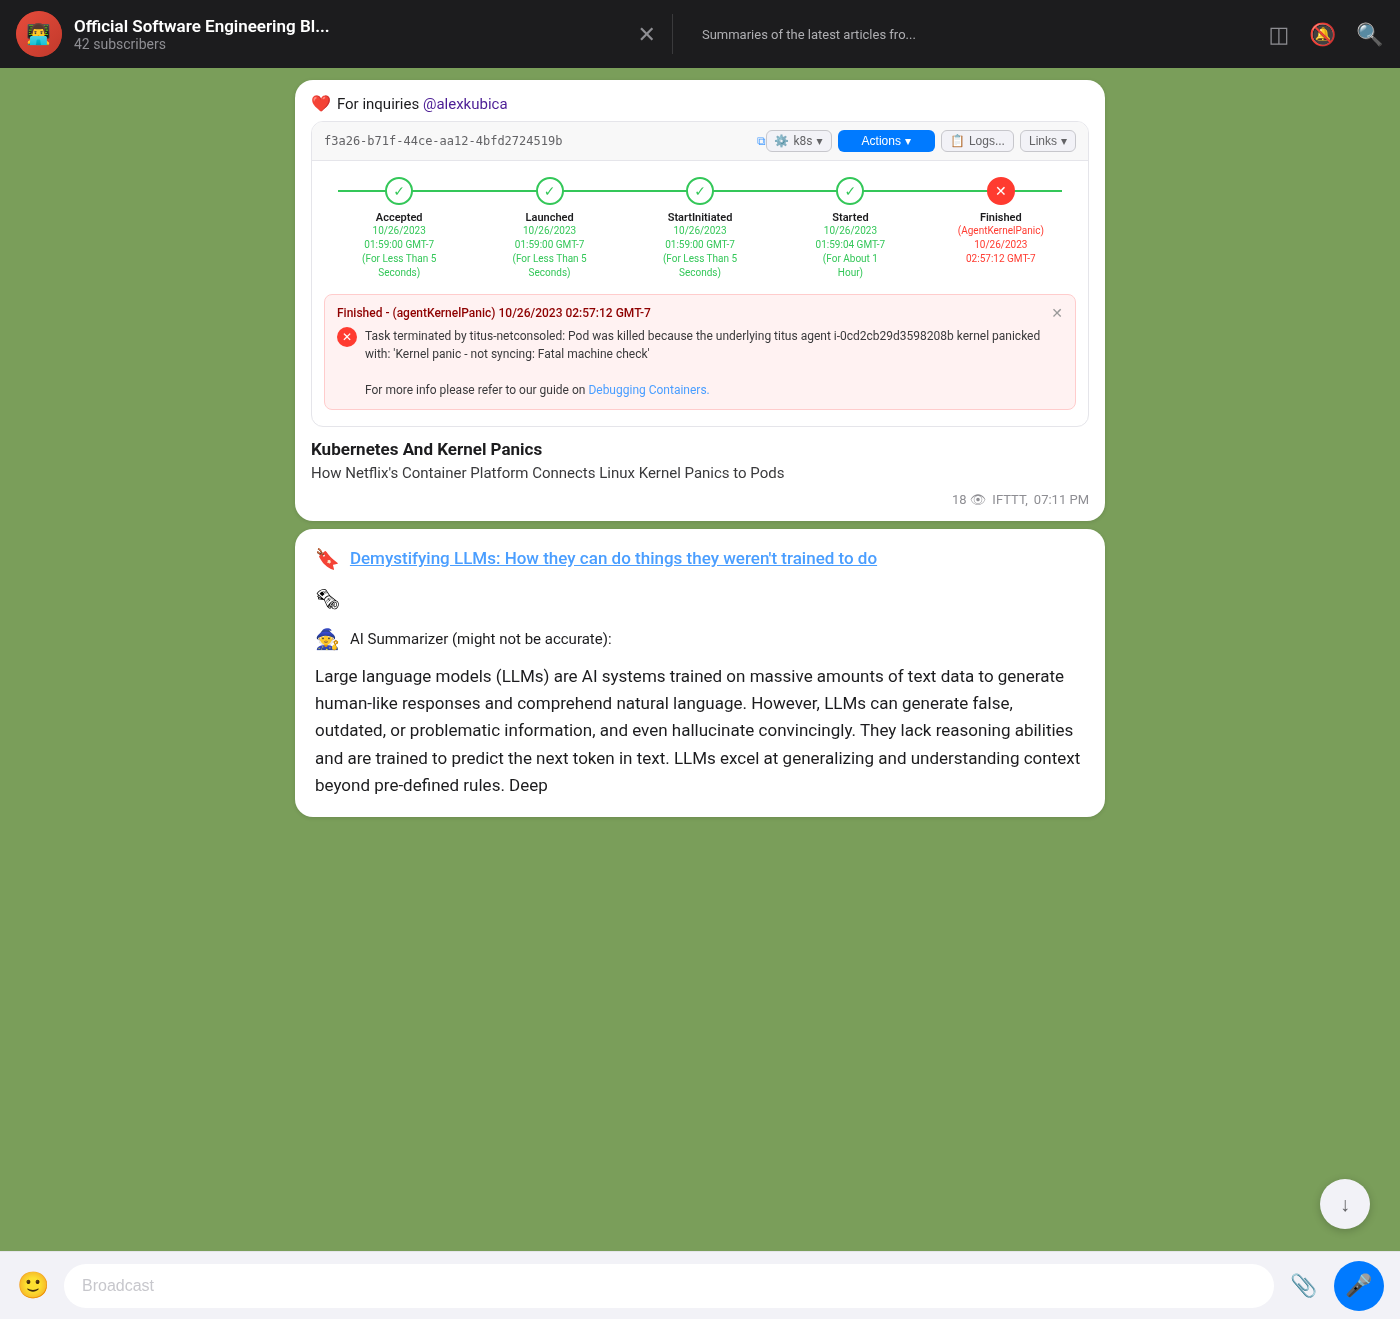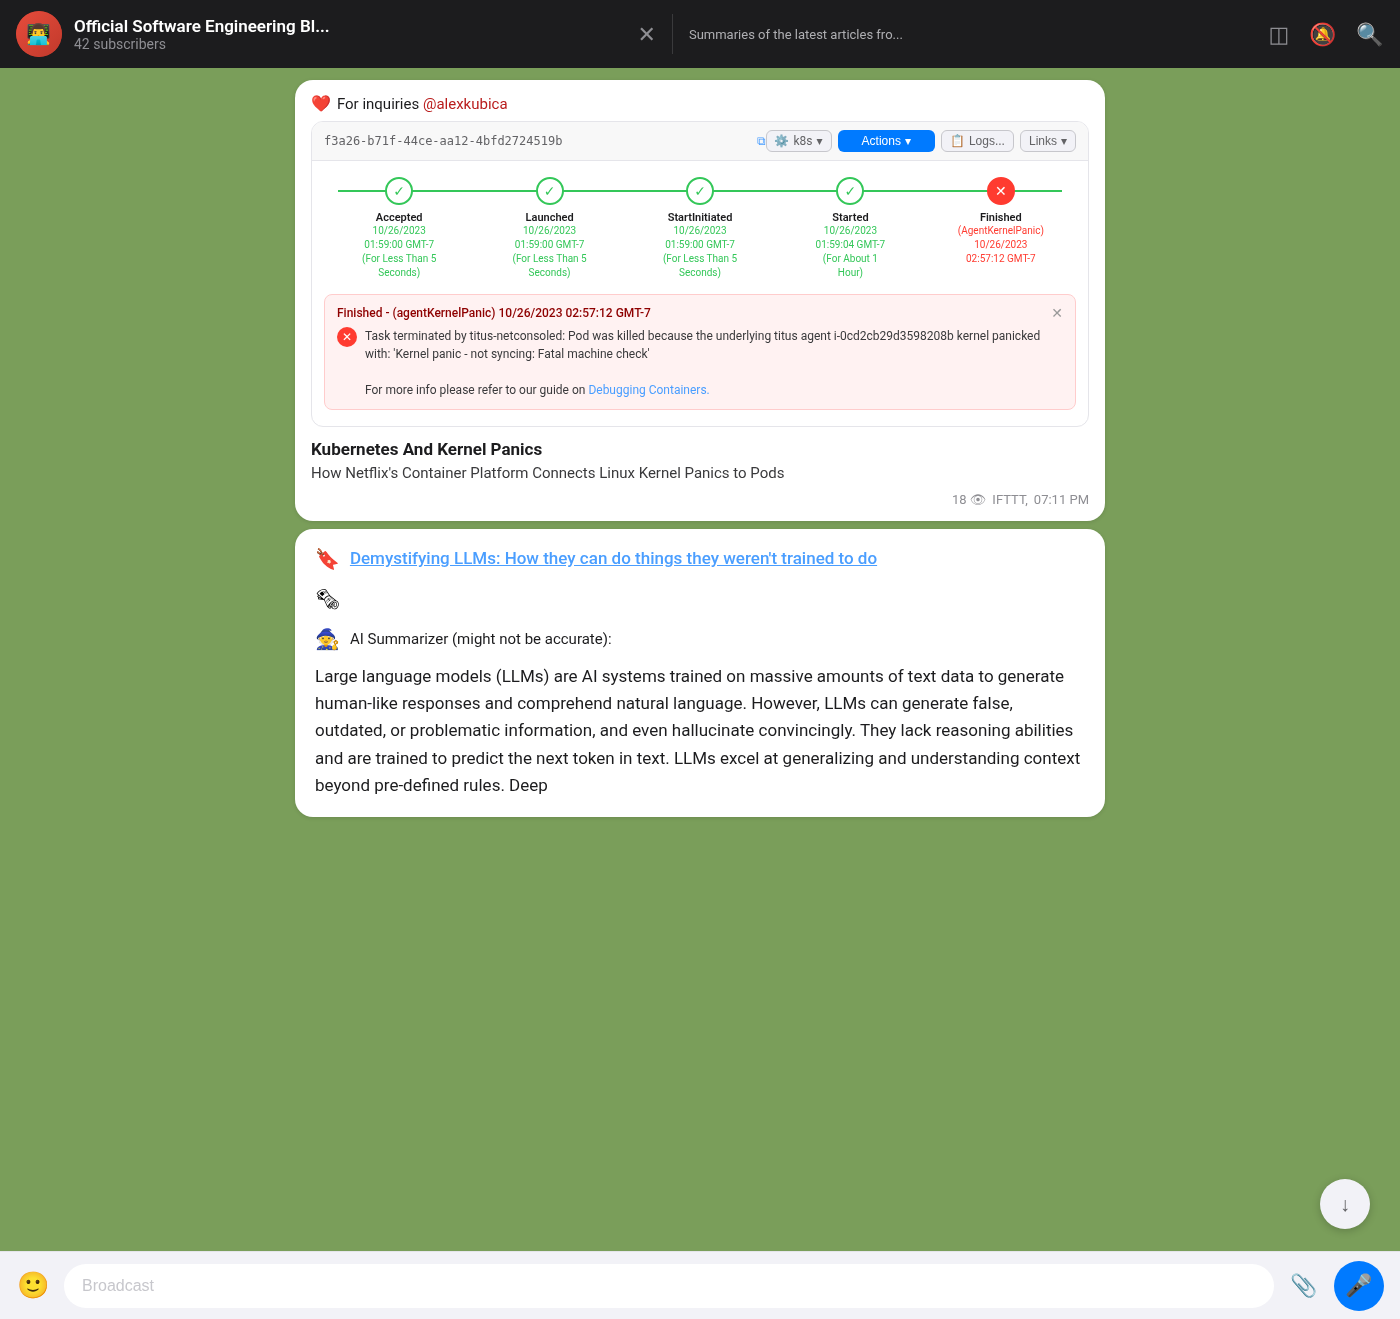--- a/index.html
+++ b/index.html
@@ -97,20 +97,21 @@
       font-weight: 600;
     }
 
     .pinned-text {
       color: #aeaeb2;
       font-size: 13px;
       white-space: nowrap;
       overflow: hidden;
       text-overflow: ellipsis;
       max-width: 280px;
+      margin-left: 13px;
     }
 
     .header-actions {
       display: flex;
       align-items: center;
       gap: 20px;
       margin-left: 16px;
     }
 
     .header-icon {
@@ -154,21 +155,21 @@
       color: #e74c3c;
       font-size: 16px;
     }
 
     .for-inquiries {
       font-size: 15px;
       color: #1c1c1e;
     }
 
     .mention-link {
-      color: #b91c1c;
+      color: #4c1d95;
       text-decoration: none;
     }
 
     
     .k8s-card {
       border: 1px solid #e5e5ea;
       border-radius: 12px;
       overflow: hidden;
       margin-bottom: 12px;
     }

